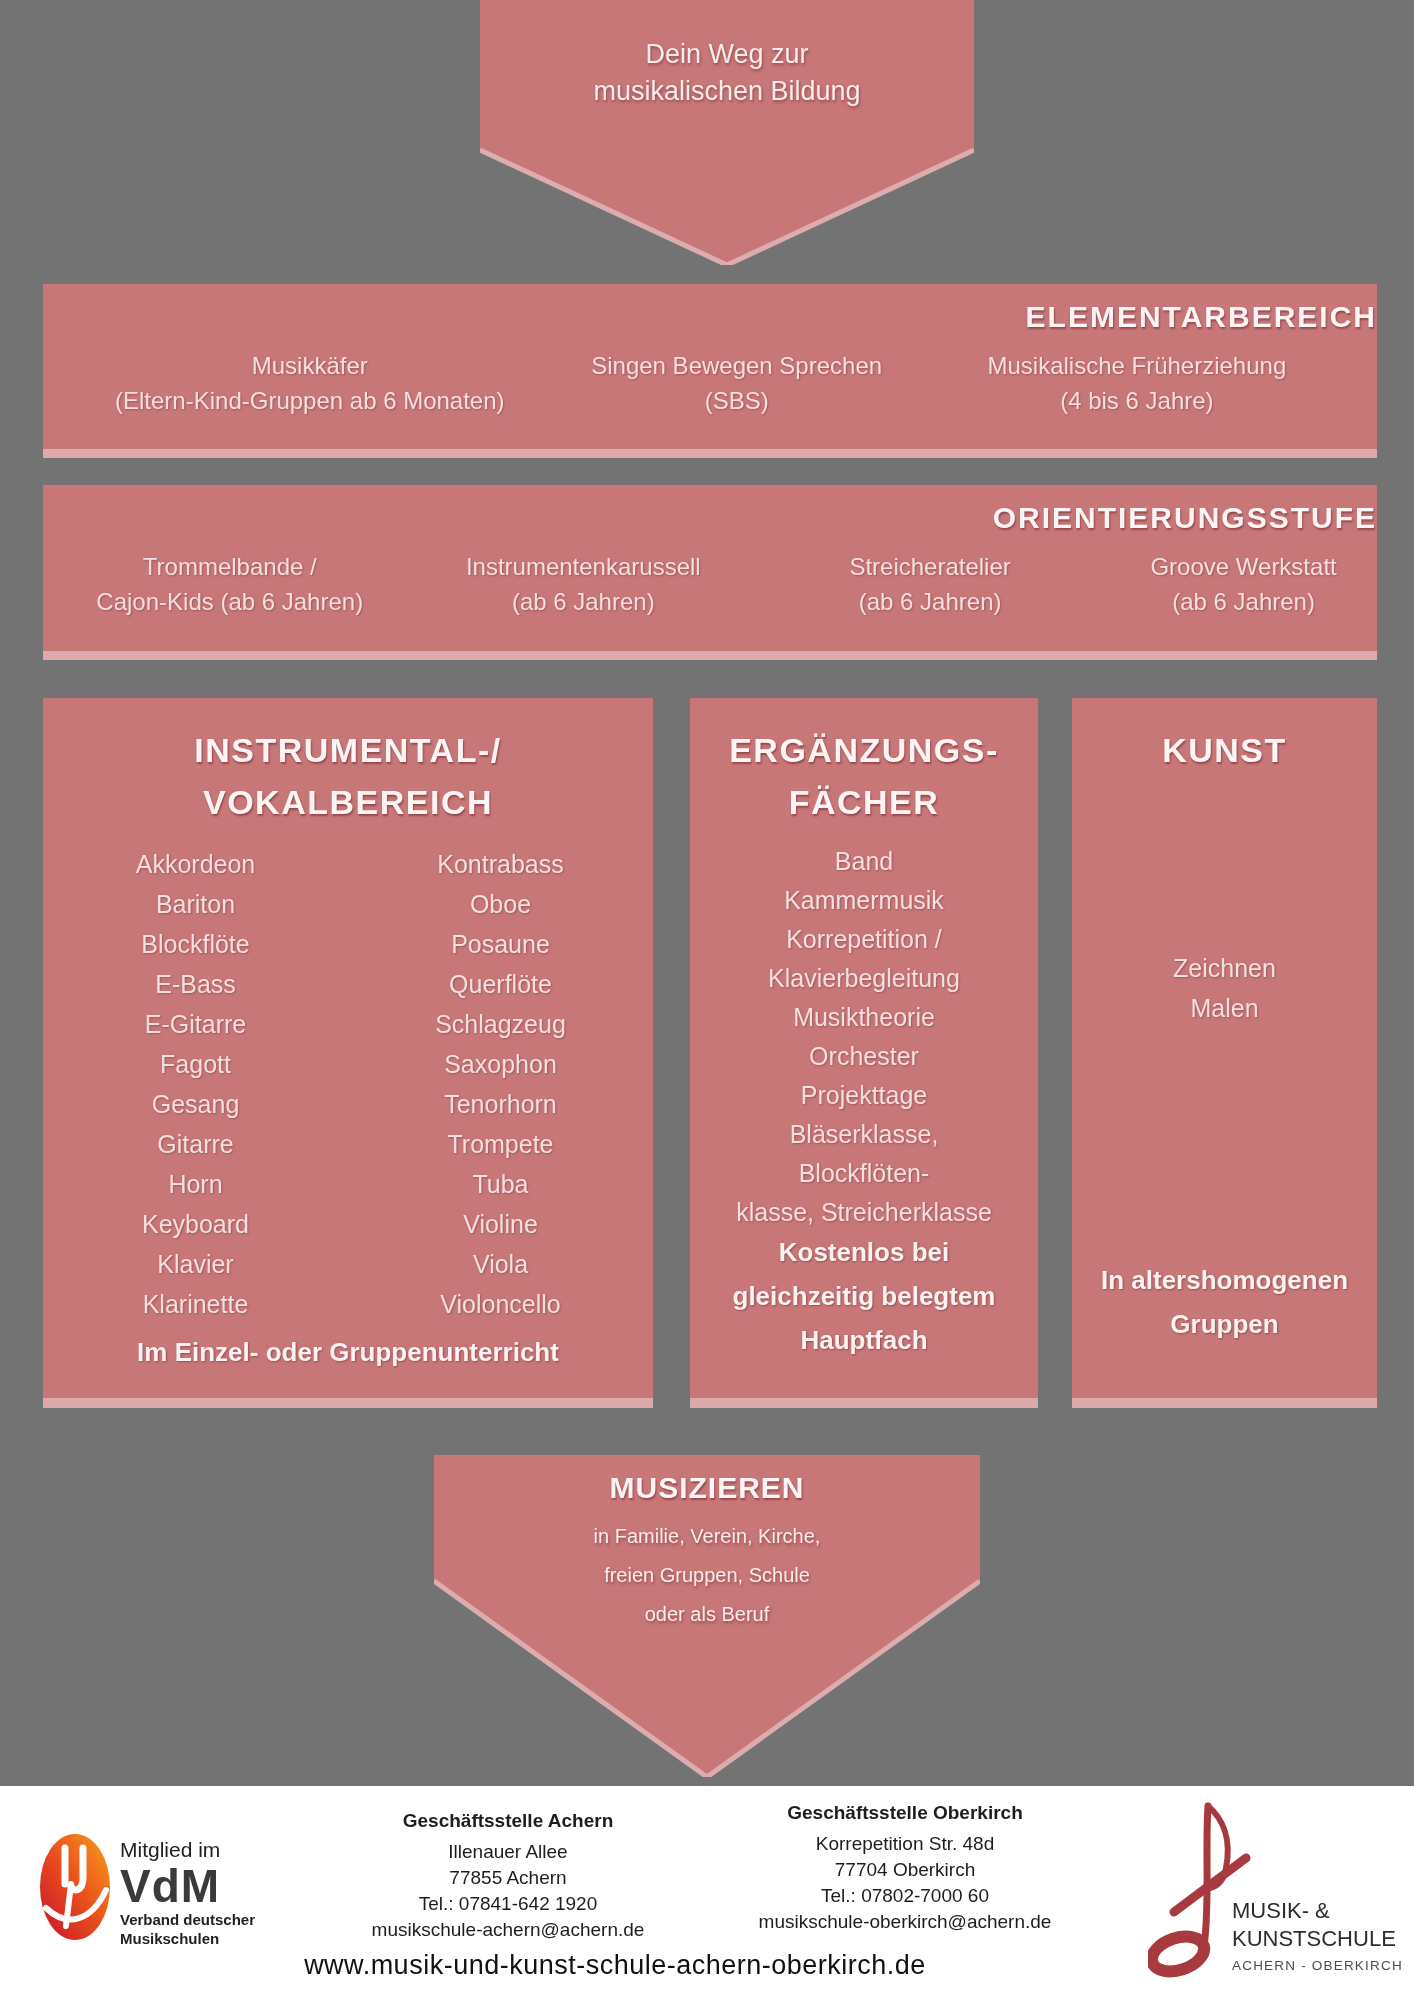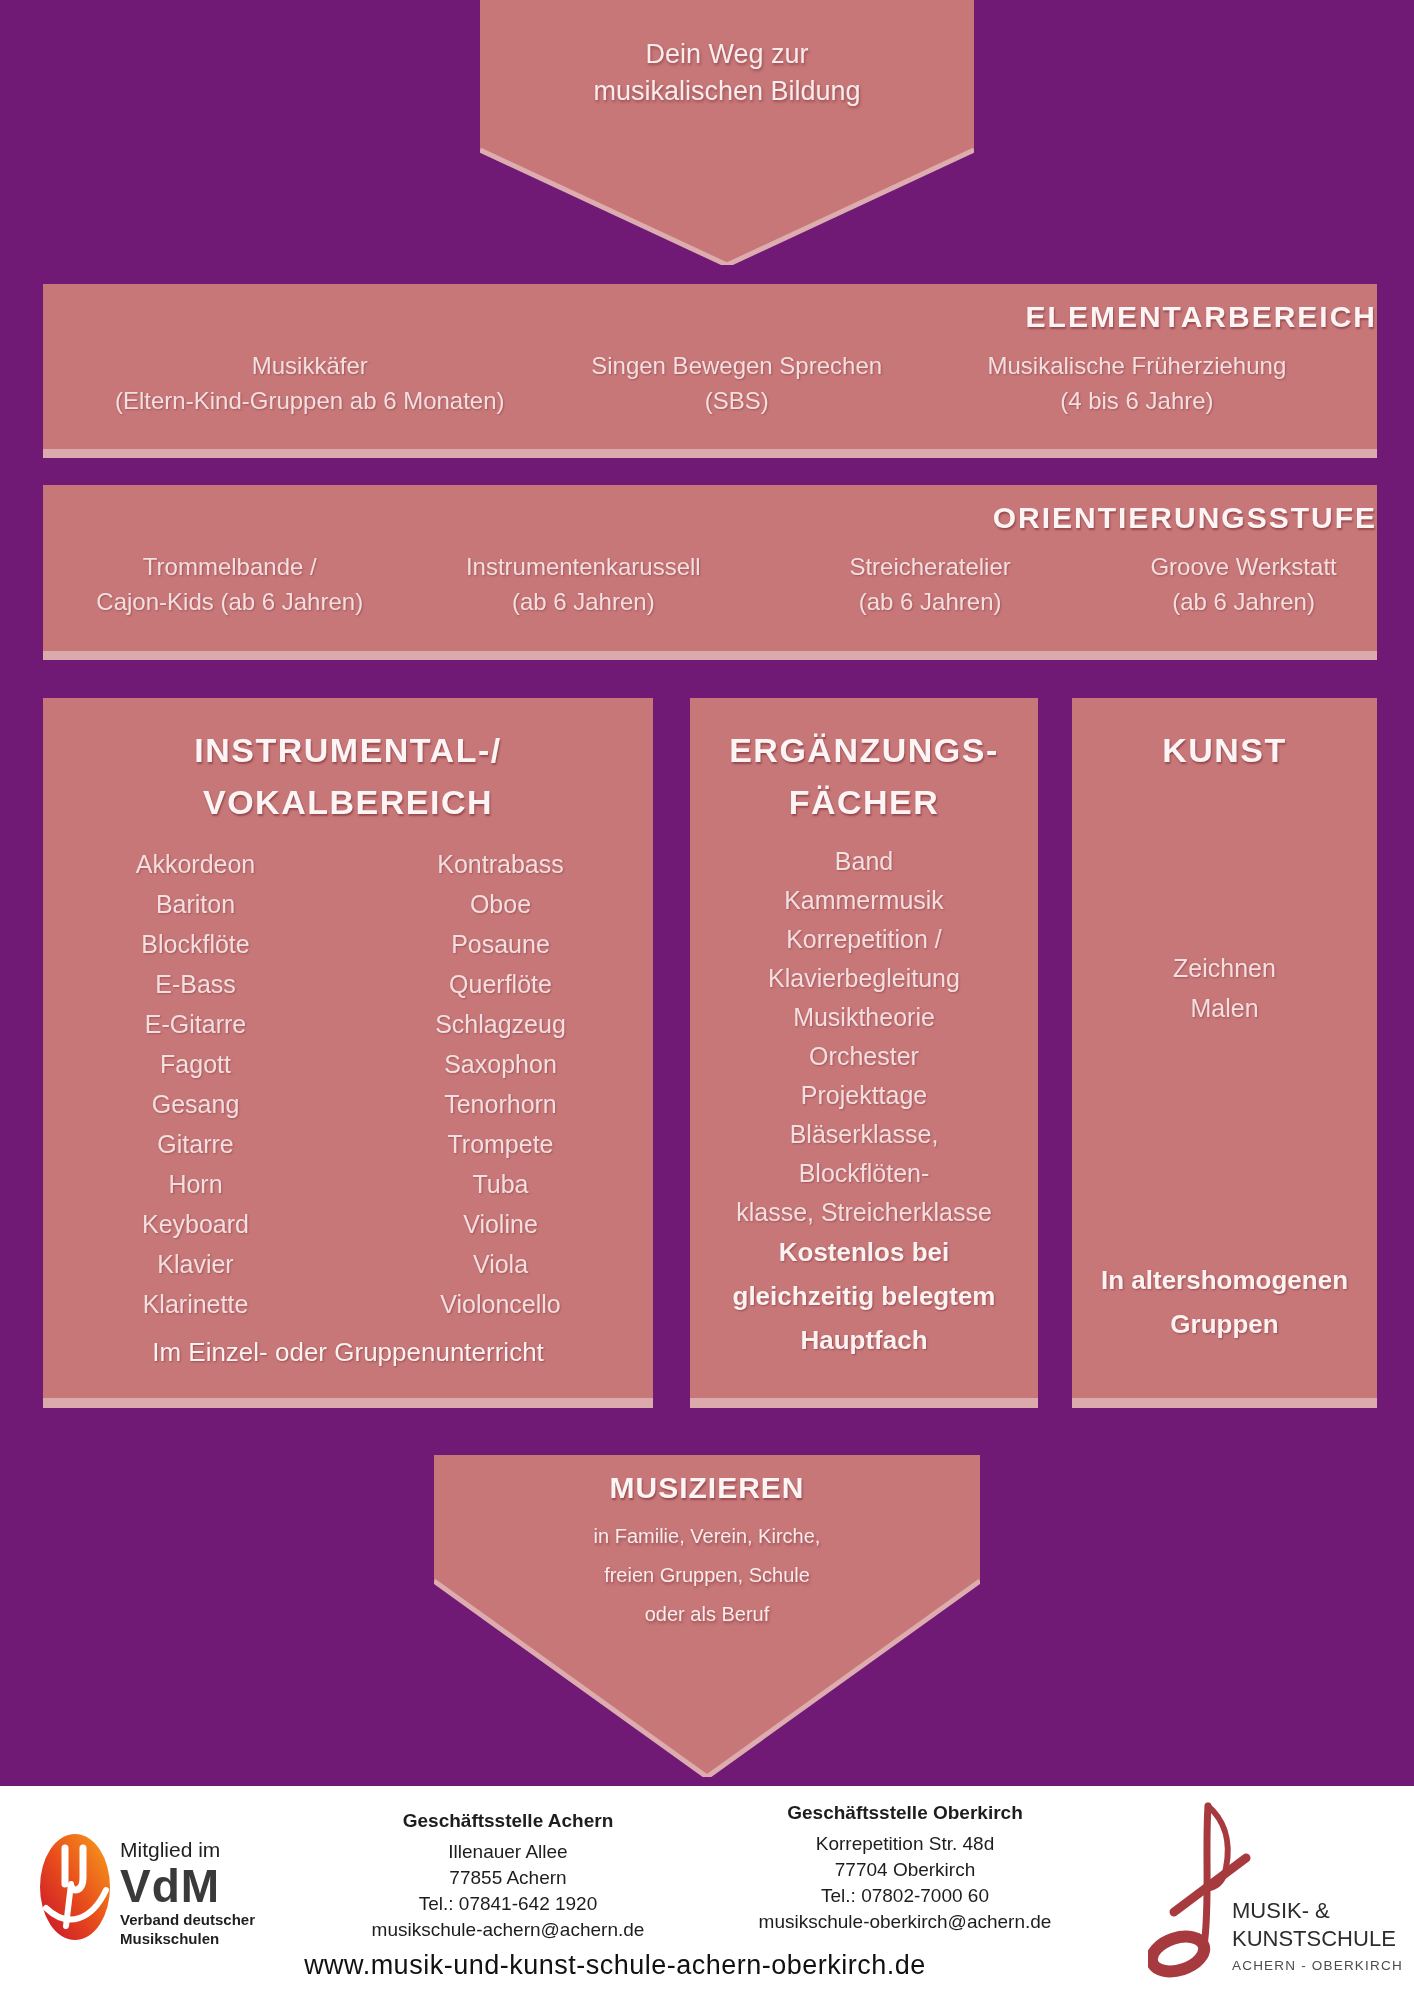--- a/index.html
+++ b/index.html
@@ -1,16 +1,16 @@
 <!DOCTYPE html>
 <html><head>
 <meta charset="utf-8">
 <style>
   html,body{margin:0;padding:0;background:#872f33;}
-  #page{position:relative;width:1414px;height:2000px;background:#701a75;overflow:hidden;
+  #page{position:relative;width:1414px;height:2000px;background:#737373;overflow:hidden;
         font-family:"Liberation Sans",sans-serif;margin:0 auto;}
 
   
   .banner{position:absolute;}
   .banner svg{position:absolute;left:0;top:0;}
   .banner .btext{position:absolute;left:0;right:0;text-align:center;color:#f8ecec;
                  text-shadow:1px 2px 3px rgba(115,40,42,.55);}
   #banner-top{left:480px;top:0;width:494px;height:265px;}
   #banner-top .btext{top:36px;font-size:27px;line-height:37px;}
   #banner-musizieren{left:434px;top:1455px;width:546px;height:322px;}
@@ -35,21 +35,21 @@
   .w28{width:28%;} .w25{width:25%;} .w27{width:27%;} .w20{width:20%;}
 
   #panel-instrumental{left:43px;top:698px;width:610px;height:700px;border-bottom-width:10px;}
   #panel-ergaenzung{left:690px;top:698px;width:348px;height:700px;border-bottom-width:10px;}
   #panel-kunst{left:1072px;top:698px;width:305px;height:700px;border-bottom-width:10px;}
 
   .ilist-wrap{display:flex;margin-top:16px;}
   .ilist{width:50%;text-align:center;font-size:25px;line-height:40px;}
   .elist{margin-top:14px;text-align:center;font-size:25px;line-height:39px;}
   .klist{margin-top:172px;text-align:center;font-size:25px;line-height:40px;}
-  .panel-note{position:absolute;left:0;right:0;bottom:30px;text-align:center;font-weight:normal;
+  .panel-note{position:absolute;left:0;right:0;bottom:30px;text-align:center;font-weight:bold;
               font-size:26px;color:#fbf2f2;text-shadow:1px 1px 2px rgba(110,35,38,.5);}
   .highlight{position:absolute;left:0;right:0;text-align:center;font-weight:bold;font-size:26px;
              line-height:44px;color:#fbf2f2;text-shadow:1px 1px 2px rgba(110,35,38,.5);}
   #panel-ergaenzung .highlight{bottom:36px;}
   #panel-kunst .highlight{bottom:52px;}
 
   
   #footer{position:absolute;left:0;top:1786px;width:1414px;height:214px;background:#ffffff;
           color:#1d1d1d;}
   .office{position:absolute;width:400px;text-align:center;font-size:19px;line-height:26px;}

